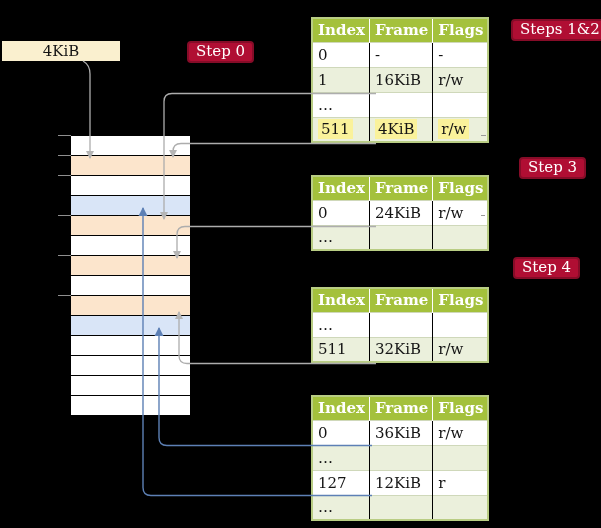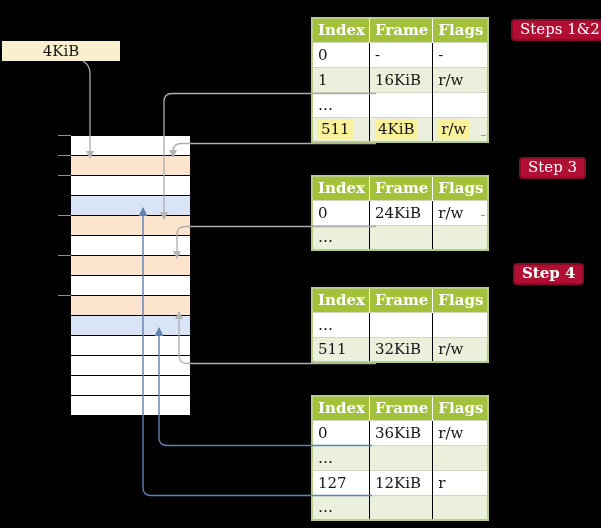--- a/index.html
+++ b/index.html
@@ -14,21 +14,21 @@
     display:flex;align-items:center;justify-content:center;
   }
   
   .badge{
     position:absolute;background:#b00e33;border:2px solid #860c28;border-radius:4px;
     color:#fff;font-size:15px;line-height:1;padding:1px 7px 2px 7px;white-space:nowrap;
   }
   .badge-step0 {left:187px;top:41px;}
   .badge-steps12{left:511px;top:19px;}
   .badge-step3 {left:519px;top:157px;}
-  .badge-step4 {left:513px;top:263px;font-weight:bold;}
+  .badge-step4 {left:513px;top:257px;}
   
   .stack{
     position:absolute;left:71px;top:135px;width:119px;
     border-top:1px solid #000;
   }
   .srow{height:20px;box-sizing:border-box;border-bottom:1px solid #000;}
   .tick{position:absolute;left:58px;width:13px;height:1px;background:#8f8f8f;}
   
   .ptable-wrap{position:absolute;left:311px;}
   .t1{top:17px;} .t2{top:175px;} .t3{top:287px;} .t4{top:395px;}
@@ -56,20 +56,21 @@
 </style>
 </head>
 <body>
 
 <div class="canvas">
 
   <div class="frame-box">
     <span>4KiB</span>
   </div>
 
+  <div class="badge badge-step0">Step 0</div>
   <div class="badge badge-steps12">Steps 1&amp;2</div>
   <div class="badge badge-step3">Step 3</div>
   <div class="badge badge-step4">Step 4</div>
 
   <div class="stack" id="memory-stack">
       <div class="srow" style="background: rgb(255, 255, 255);"></div>
       <div class="srow" style="background: rgb(252, 229, 204);"></div>
       <div class="srow" style="background: rgb(255, 255, 255);"></div>
       <div class="srow" style="background: rgb(217, 229, 247);"></div>
       <div class="srow" style="background: rgb(252, 229, 204);"></div>

